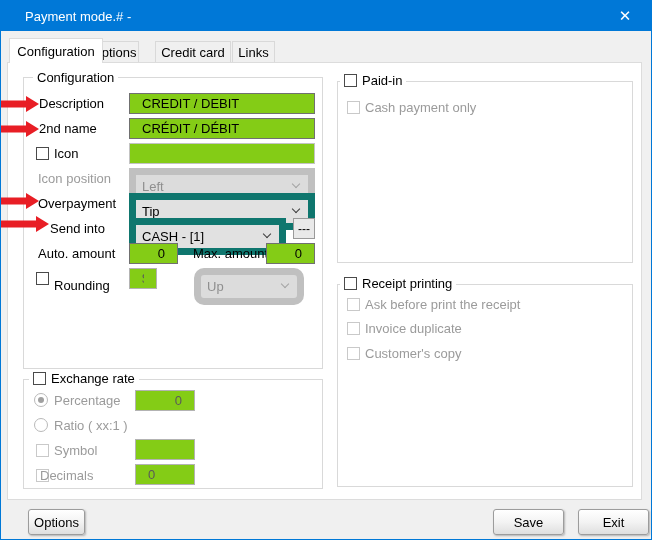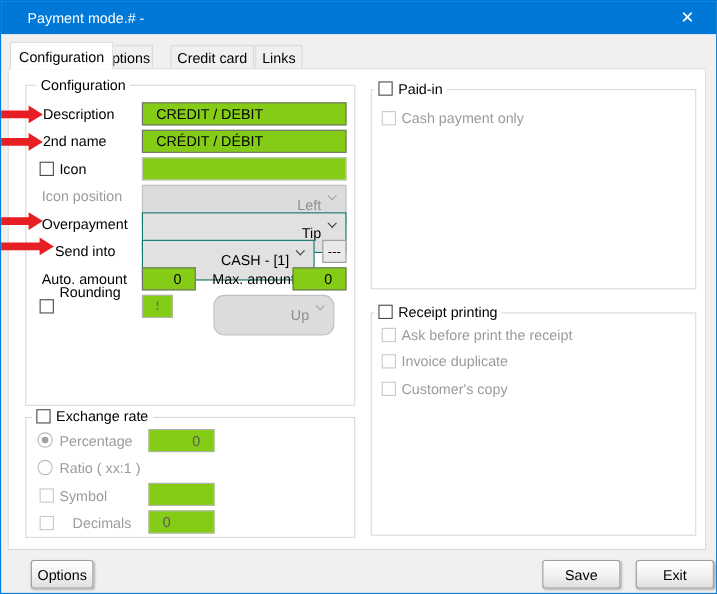--- a/index.html
+++ b/index.html
@@ -18,22 +18,22 @@
           border:1px solid #dcdcdc; z-index:1; }
   .group { position:absolute; border:1px solid #d9d9d9; z-index:2; }
   .legend { position:absolute; background:#fff; padding:0 4px; display:flex; align-items:center; gap:5px; z-index:4; }
   .lbl { position:absolute; line-height:16px; white-space:nowrap; z-index:4; }
   .lbl.disabled { color:#9b9b9b; }
   .txt { position:absolute; height:21px; border:1px solid #707070; background:#84cc16; padding:0 12px;
          font-family:"Liberation Sans", sans-serif; font-size:13px; color:#000; z-index:4; }
   .txt.right { text-align:right; }
   .txt.lightborder { border-color:#c3c3c3; }
   .txt.dim { border-color:#b3b3b3; color:#5a5a5a; }
-  .combo { position:absolute; height:37px; background:#e1e1e1; border:1px solid #0f766e;
-           display:flex; align-items:center; padding:0 22px 0 6px; z-index:4;justify-content:flex-end; }
+  .combo { position:absolute; height:37px; background:#e1e1e1; border:7px solid #0f766e;
+           display:flex; align-items:center; padding:0 22px 0 6px; z-index:4; }
   .combo.disabled { background:#dcdcdc; border-color:#c0c0c0; color:#8f8f8f; }
   .chev { position:absolute; right:9px; top:6px; width:6px; height:6px;
           border-right:1px solid #3c3c3c; border-bottom:1px solid #3c3c3c; transform:rotate(45deg); }
   .combo.disabled .chev { border-color:#a3a3a3; }
   .checkbox { position:absolute; width:13px; height:13px; background:#fff; border:1px solid #4a4a4a; z-index:4; }
   .checkbox.disabled { border-color:#c9c9c9; }
   .checkbox.inline { position:static; flex:0 0 auto; }
   .radio { position:absolute; width:14px; height:14px; border-radius:50%; background:#fff;
            border:1px solid #b9b9b9; z-index:4; }
   .radio.selected::after { content:""; position:absolute; left:3px; top:3px; width:6px; height:6px;
@@ -106,21 +106,21 @@
   <div class="mini-btn" style="left:292px; top:217px; width:22px;">
     <span>---</span>
   </div>
 
   <span class="lbl" style="left:37px; top:245px;">Auto.  amount</span>
   <input class="txt right" style="left: 128px; top: 242px; width: 49px;" value="0">
   <span class="lbl" style="left:192px; top:245px;">Max. amount</span>
   <input class="txt right" style="left: 265px; top: 242px; width: 49px;" value="0">
 
   <div class="checkbox" style="left:35px; top:271px;"></div>
-  <span class="lbl" style="left:53px; top:257px;">Rounding</span>
+  <span class="lbl" style="left:53px; top:277px;">Rounding</span>
   <input class="txt dim" style="left: 128px; top: 267px; width: 28px;" value="$0.01">
   <div class="combo disabled" style="left:193px; top:267px; width:110px;border-radius:10px;">
     <span>Up</span>
     <span class="chev"></span>
   </div>
 
   <div class="group" style="left:22px; top:378px; width:300px; height:110px;"></div>
   <div class="legend" style="left:28px; top:370px;">
     <span class="checkbox inline"></span>
     <span>Exchange rate</span>
@@ -131,21 +131,21 @@
   <input class="txt right dim" style="left: 134px; top: 389px; width: 60px;" value="0">
 
   <div class="radio" style="left:33px; top:417px;"></div>
   <span class="lbl disabled" style="left:53px; top:417px;">Ratio ( xx:1 )</span>
 
   <div class="checkbox disabled" style="left:35px; top:443px;"></div>
   <span class="lbl disabled" style="left:53px; top:442px;">Symbol</span>
   <input class="txt dim" style="left: 134px; top: 438px; width: 60px;" value="">
 
   <div class="checkbox disabled" style="left:35px; top:468px;"></div>
-  <span class="lbl disabled" style="left:65px; top:467px;">Decimals</span>
+  <span class="lbl disabled" style="left:39px; top:467px;">Decimals</span>
   <input class="txt dim" style="left: 134px; top: 463px; width: 60px;" value="0">
 
   <div class="group" style="left:336px; top:80px; width:296px; height:182px;"></div>
   <div class="legend" style="left:339px; top:72px;">
     <span class="checkbox inline"></span>
     <span>Paid-in</span>
   </div>
   <div class="checkbox disabled" style="left:346px; top:100px;"></div>
   <span class="lbl disabled" style="left:364px; top:99px;">Cash payment only</span>
 

